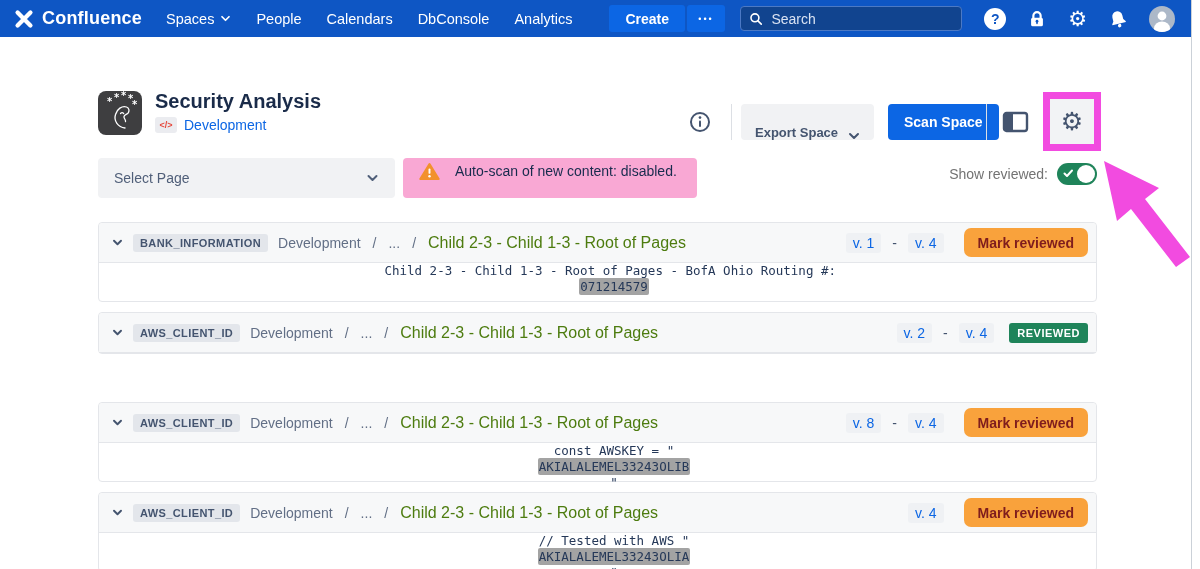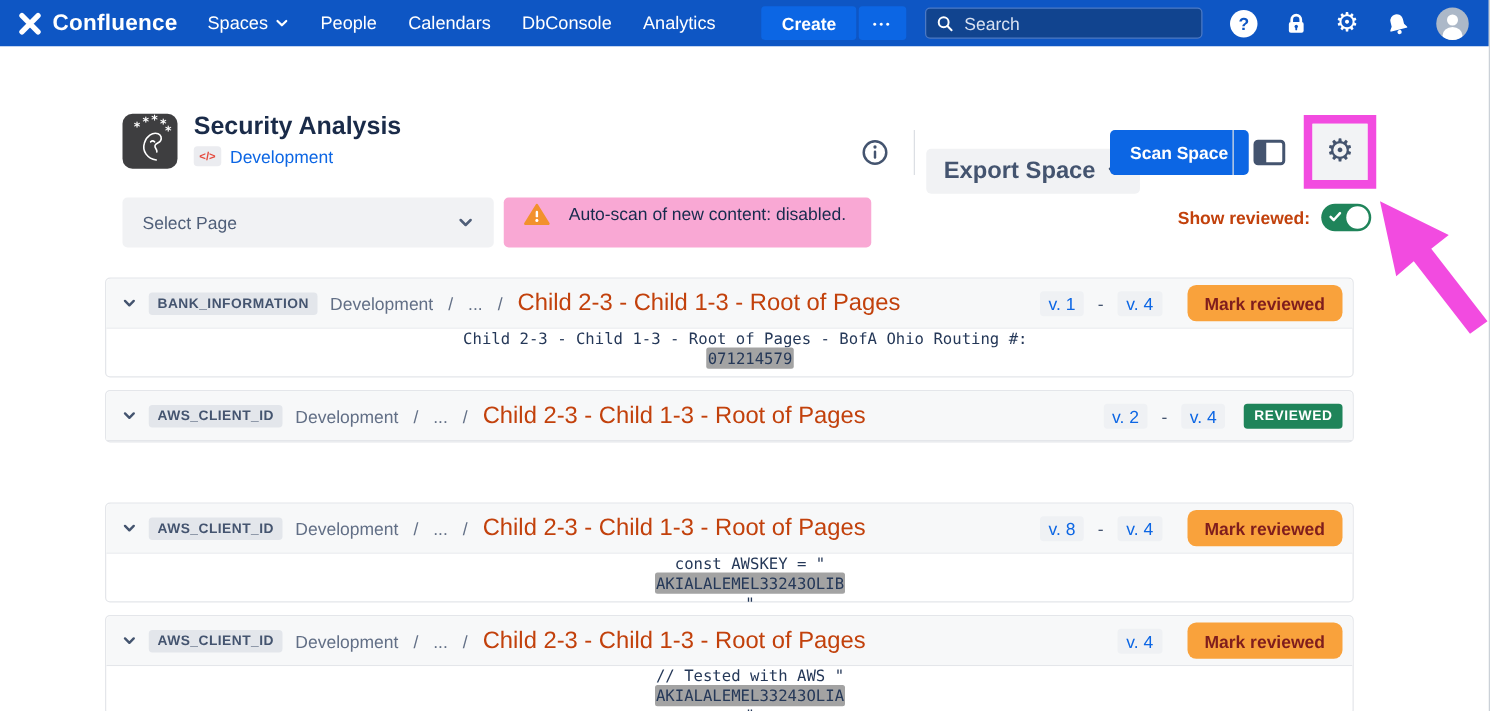--- a/index.html
+++ b/index.html
@@ -46,22 +46,22 @@
   .space-logo { position:absolute; left:98px; top:91px; width:44px; height:44px; border-radius:8px; background:#3E3E40; overflow:hidden; }
   .page-title { position:absolute; left:155px; top:90px; font-size:20px; font-weight:700; color:#1A2B49; }
   .space-line { position:absolute; left:155px; top:117px; display:flex; align-items:center; gap:7px; }
   .code-chip { width:22px; height:16px; background:#EBECF0; border-radius:3px; display:flex; align-items:center; justify-content:center; color:#E5483C; font-size:9px; font-weight:700; }
   .space-link { color:#0C66E4; font-size:14px; text-decoration:none; cursor:pointer; }
 
   .info-btn { position:absolute; left:689px; top:111px; width:22px; height:22px; background:none; border:none; cursor:pointer; padding:0; }
   .hdr-divider { position:absolute; top:104px; width:1px; height:36px; background:#DCDFE4; }
   .btn-export {
     position:absolute; left:741px; top:104px; height:36px; padding:0 14px;
-    background:#F1F2F4; border:none; border-radius:4px; color:#44546F; font-size:19px; font-weight:600;
-    display:flex; align-items:center; gap:10px; cursor:pointer; font-family:inherit;margin-top:15px;
+    background:#F1F2F4; border:none; border-radius:4px; color:#44546F; font-size:13px; font-weight:600;
+    display:flex; align-items:flex-end; gap:10px; cursor:pointer; font-family:inherit;
   }
   .btn-scan {
     position:absolute; left:888px; top:104px; height:36px; padding:0 16px;
     background:#0C66E4; color:#fff; border:none; border-radius:4px; font-size:14px; font-weight:600; cursor:pointer;
     font-family:inherit;
   }
   .btn-panels { position:absolute; left:997px; top:106px; width:36px; height:32px; background:none; border:none; cursor:pointer; display:flex; align-items:center; justify-content:center; }
   .gear-highlight { position:absolute; left:1043px; top:92px; width:58px; height:59px; border:7px solid #F24BE0; z-index:40; }
   .btn-space-settings { width:100%; height:100%; background:#F2F3F5; border:none; cursor:pointer; display:flex; align-items:center; justify-content:center; }
   .hdr-gear { color:#44546F; font-size:25px; line-height:1; }
@@ -69,36 +69,36 @@
   
   .select-page {
     position:absolute; left:98px; top:158px; width:297px; height:40px; background:#F1F2F4; border-radius:4px;
     display:flex; align-items:center; justify-content:space-between; padding:0 16px; color:#505F79; font-size:14px; cursor:pointer;
   }
   .banner {
     position:absolute; left:403px; top:158px; height:40px; background:#f9a8d4; border-radius:4px;
     display:flex; align-items:center; gap:15px; padding:0 20px 14px 16px; color:#172B4D; font-size:14px;
   }
   .show-reviewed { position:absolute; right:103px; top:162px; display:flex; align-items:center; gap:9px; height:24px; }
-  .show-reviewed-label { font-size:14px; color:#c2410c;font-weight:bold; }
+  .show-reviewed-label { font-size:14px; color:#737373; }
   .toggle { width:40px; height:22px; background:#1F845A; border-radius:11px; position:relative; border:none; cursor:pointer; }
   .toggle .knob { position:absolute; right:2px; top:2px; width:18px; height:18px; background:#fff; border-radius:50%; }
   .toggle svg { position:absolute; left:6px; top:6px; }
 
   
-  .card { position:absolute; left:84px; width:999px; border:1px solid #E4E6EA; border-radius:4px; background:#fff; }
+  .card { position:absolute; left:98px; width:999px; border:1px solid #E4E6EA; border-radius:4px; background:#fff; }
   .card-head {
     height:40px; background:#F7F8F9; border-bottom:1px solid #E4E6EA; border-radius:4px 4px 0 0;
     display:flex; align-items:center; padding:0 8px 0 13px; gap:10px; cursor:pointer;
   }
   .row-chevron { color:#44546F; display:flex; flex:none; }
   .type-badge { background:#E3E6EB; color:#44546F; font-size:11px; font-weight:700; letter-spacing:.4px; padding:3px 7px; border-radius:3px; white-space:nowrap; }
   .crumb-space, .crumb-sep, .crumb-ellipsis { color:#626F86; font-size:14px; white-space:nowrap; }
   .crumb-sep { margin:0 2px; }
-  .crumb-page { color:#c2410c; font-size:19px; white-space:nowrap; }
+  .crumb-page { color:#4d7c0f; font-size:16px; white-space:nowrap; }
   .spacer { flex:1; }
   .ver-chip { background:#EFF1F4; color:#0C66E4; font-size:14px; padding:2px 7px; border-radius:3px; text-decoration:none; cursor:pointer; white-space:nowrap; }
   .ver-dash { color:#44546F; font-size:14px; margin:0 1px; }
   .reviewed-badge { background:#1F845A; color:#fff; font-size:11px; font-weight:700; letter-spacing:.5px; padding:4px 8px; border-radius:3px; margin-left:5px; }
   .btn-action {
     margin-left:10px; height:29px; background:#F9A23C; border:none; border-radius:7px; padding:0 14px;
     font-size:14px; font-weight:600; color:#7f1d1d; cursor:pointer; white-space:nowrap; font-family:inherit;
   }
   .card-code {
     height:38px; display:flex; align-items:center; padding-left:33px;

